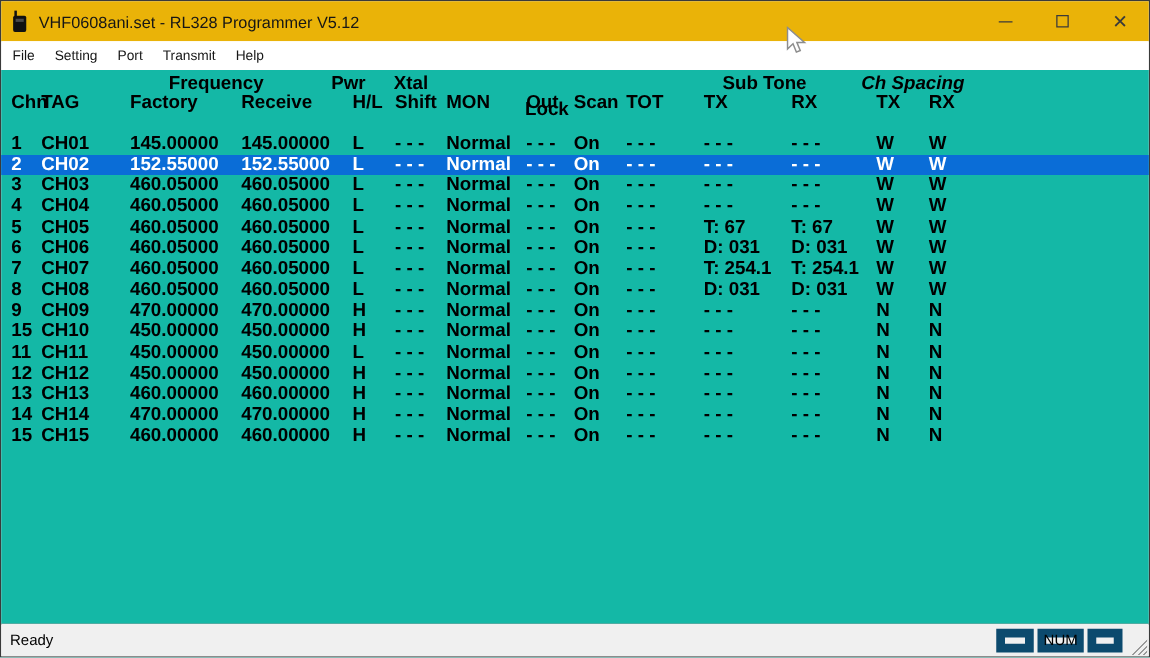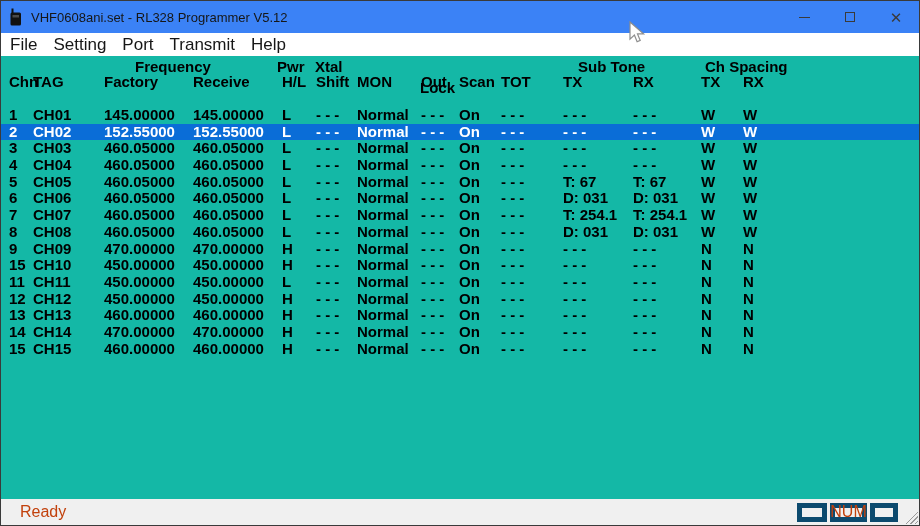--- a/index.html
+++ b/index.html
@@ -2,54 +2,54 @@
 <html style="--selection: #0a6dd7;"><head>
 <meta charset="utf-8">
 <style>
   * { box-sizing: border-box; margin: 0; padding: 0; }
   html, body { width: 920px; height: 526px; overflow: hidden; }
   body { font-family: "Liberation Sans", sans-serif; background: #fff; }
 
   .window { position: relative; width: 920px; height: 526px; border: 1px solid #3a3a3a; background: #fff; }
 
   
-  .title-bar { height: 32px; display: flex; align-items: center; background: #3b82f6; }
+  .title-bar { height: 32px; display: flex; align-items: center; background: #eab308; }
   .app-icon { margin-left: 9px; display: flex; align-items: center; }
   .title-text { margin-left: 8px; font-size: 13px; color: #161616; white-space: nowrap; }
   .window-controls { margin-left: auto; display: flex; height: 100%; }
   .win-btn { width: 46px; height: 100%; display: flex; align-items: center; justify-content: center; color: #3a3a3a; }
   .min-glyph { width: 11px; height: 1px; background: #3a3a3a; display: block; }
   .max-glyph { width: 10px; height: 10px; border: 1px solid #3a3a3a; display: block; }
   .close-glyph { font-size: 15px; line-height: 1; color: #3a3a3a; }
 
   
-  .menu-bar { height: 23px; display: flex; align-items: center; font-size: 17px; color: #161616; padding-left: 1px; background: #fff; }
+  .menu-bar { height: 23px; display: flex; align-items: center; font-size: 11px; color: #161616; padding-left: 1px; background: #fff; }
   .menu-item { padding: 0 8px; height: 100%; display: flex; align-items: center; white-space: nowrap; }
 
   
   .client-area { position: relative; height: 444px; border-bottom: 1px solid #333; font-weight: bold; font-size: 15px; color: #000; background: #14b8a6; }
   .group-header { position: relative; height: 18px; }
   .group-header span { position: absolute; top: 2px; white-space: nowrap; }
   .gh-frequency { left: 134px; }
-  .gh-pwr { left: 276px; text-align: right; }
+  .gh-pwr { left: 264px; text-align: right; }
   .gh-xtal { left: 314px; }
   .gh-lock { left: 419px; margin-top: 21px; }
   .gh-subtone { left: 577px; }
-  .gh-chspacing { left: 704px; }
+  .gh-chspacing { left: 688px; font-style: italic; }
 
   .row { display: grid; grid-template-columns: 24px 71px 89px 89px 34px 41px 64px 38px 42px 62px 70px 68px 42px 52px; padding-left: 8px; height: 16.7px; line-height: 16.7px; }
   .header-row { height: 16px; line-height: 16px; }
   .rows { margin-top: 17px; }
   .row.selected { background: var(--selection, #0a6dd7); color: #fff; }
   .cell { white-space: nowrap; overflow: visible; }
 
   
-  .status-bar { position: absolute; left: 0; right: 0; bottom: 0; height: 26px; background: #f0f0f0; display: flex; align-items: center; font-size: 16px; color: #c2410c; padding-left: 12px; }
+  .status-bar { position: absolute; left: 0; right: 0; bottom: 0; height: 26px; background: #f0f0f0; display: flex; align-items: center; font-size: 12px; color: #000000; }
   .status-message { padding-left: 7px; flex: 1; }
-  .status-pane { height: 19px; border: 5px solid #0c4a6e; margin-right: 3px; display: flex; align-items: center; justify-content: center; background: #f0f0f0; }
+  .status-pane { height: 19px; border: 7px solid #0c4a6e; margin-right: 3px; display: flex; align-items: center; justify-content: center; background: #f0f0f0; }
   .pane-1 { width: 30px; }
   .pane-2 { width: 37px; }
   .pane-3 { width: 28px; margin-right: 6px; }
   .resize-grip { width: 14px; height: 14px; align-self: flex-end; margin: 0 1px 1px 0;
     background: repeating-linear-gradient(135deg, transparent 0 2px, #9a9a9a 2px 3px);
     clip-path: polygon(100% 0, 100% 100%, 0 100%); }
 
   
   .cursor { position: absolute; left: 628px; top: 20px; z-index: 10; pointer-events: none; }
 </style>

